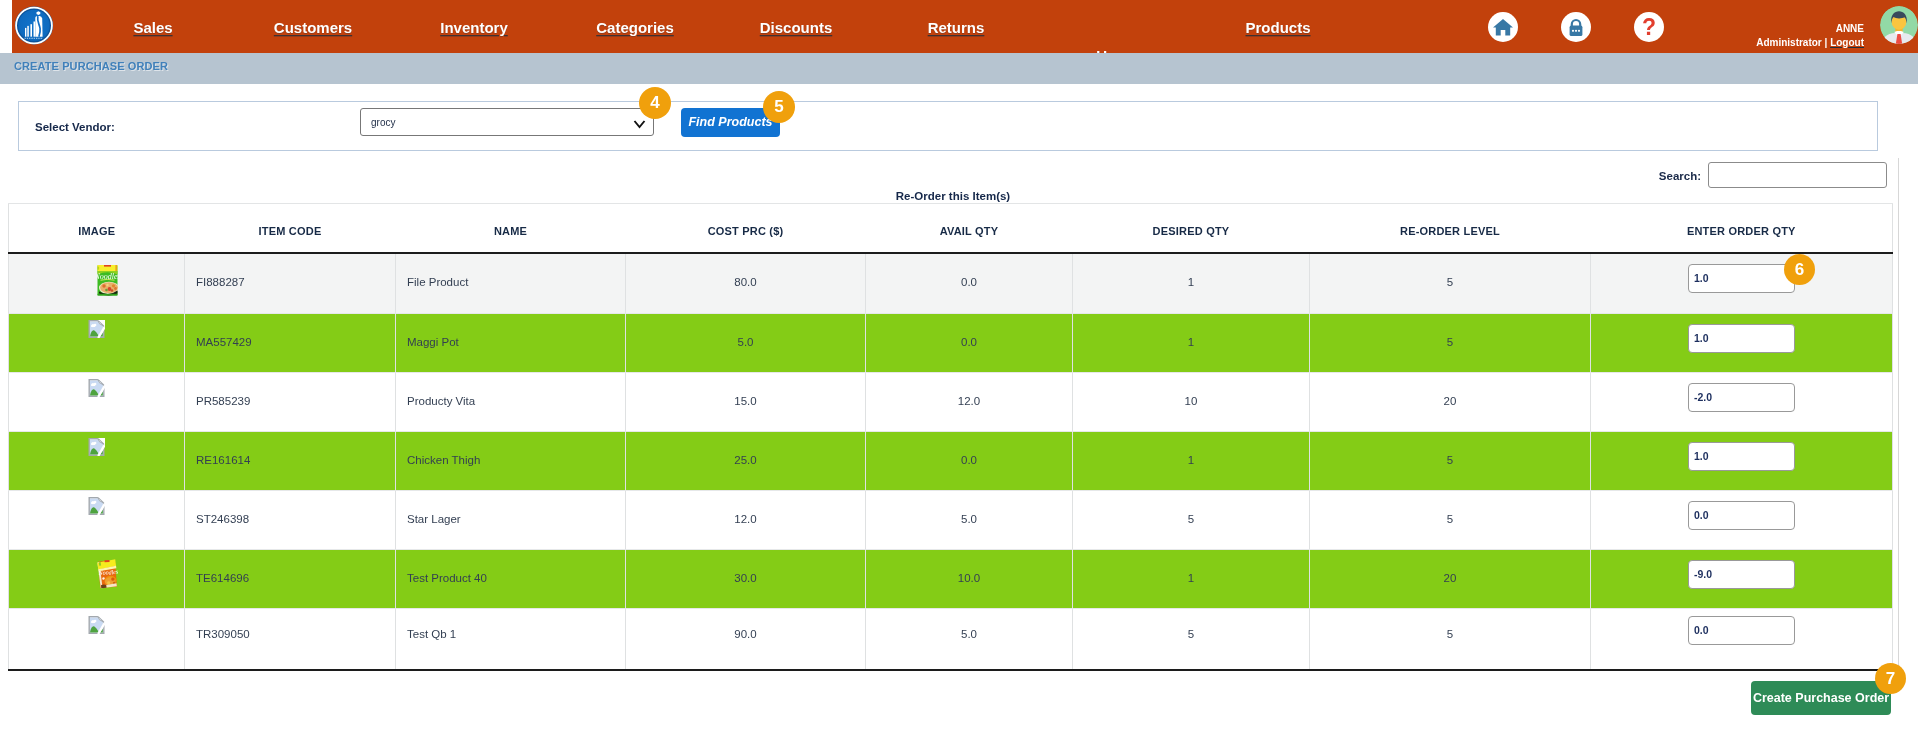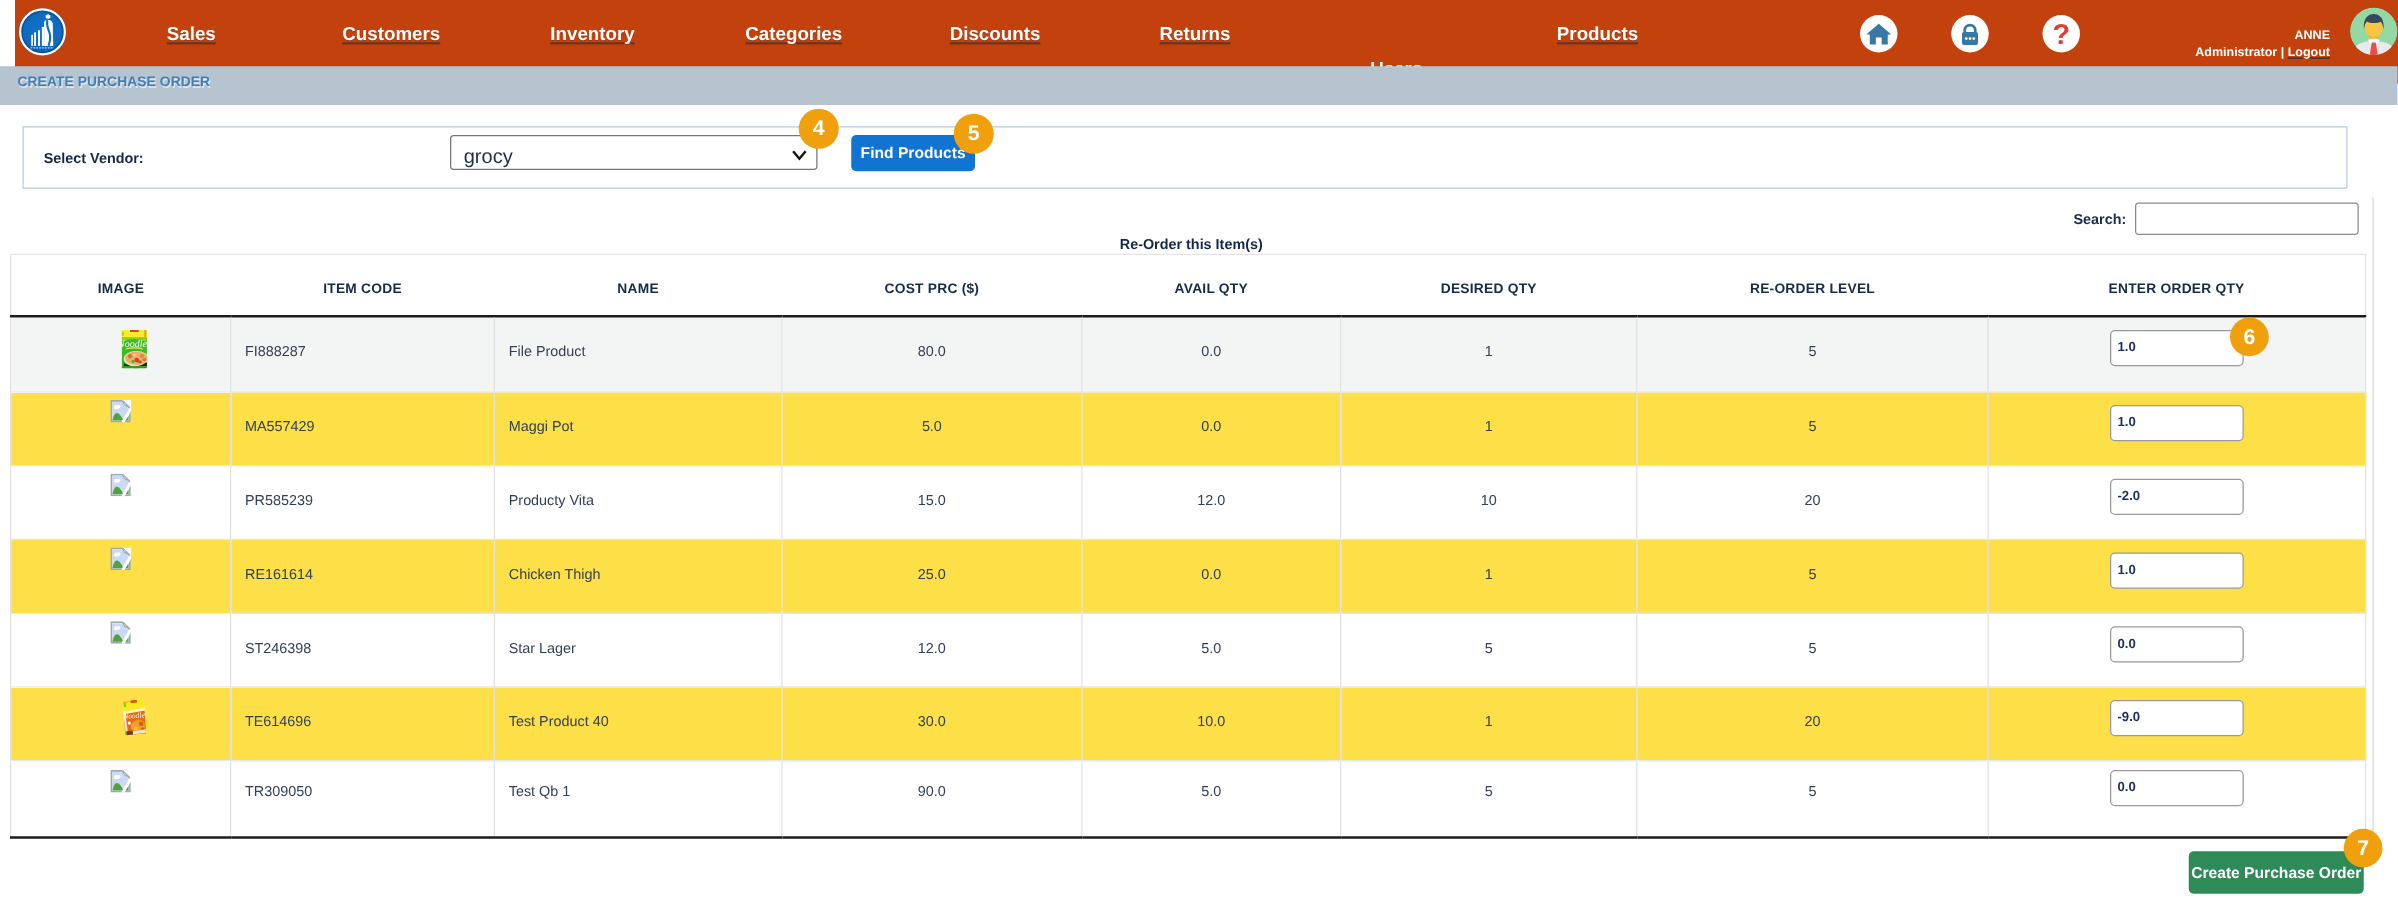--- a/index.html
+++ b/index.html
@@ -12,37 +12,37 @@
   .userinfo { position:absolute; right:66px; top:24px; text-align:right; color:#fff; font-weight:bold; line-height:1; }
   .userinfo .l1 { font-size:10px; }
   .userinfo .l2 { font-size:10px; margin-top:4px; }
   
   .crumb { position:absolute; left:0; top:53px; width:1918px; height:31px; background:#b6c4d0; }
   .crumb span { position:absolute; left:14px; top:7px; font-size:11px; font-weight:bold; letter-spacing:0.1px; color:#4080ba; text-shadow:1px 1px 0 rgba(255,255,255,0.55); }
   
   .vendorbox { position:absolute; left:18px; top:101px; width:1860px; height:50px; border:1px solid #b9cade; background:#fff; }
   .sel-label { position:absolute; left:35px; top:121px; font-size:11.5px; font-weight:bold; color:#16284a; }
   .fakeselect { position:absolute; left:360px; top:108px; width:294px; height:28px; background:#fff; border:1px solid #777; border-radius:3px; }
-  .fakeselect .txt { position:absolute; left:10px; top:7.5px; font-size:16px; color:#1d2b45; }
-  .btn-find { position:absolute; left:681px; top:108px; width:99px; height:29px; background:#1173d2; border-radius:4px; color:#fff; font-weight:bold; font-size:12.5px; text-align:center; line-height:29px; }
+  .fakeselect .txt { position:absolute; left:10px; top:7.5px; font-size:10px; color:#1d2b45; }
+  .btn-find { position:absolute; left:681px; top:108px; width:99px; height:29px; background:#1173d2; border-radius:4px; color:#fff; font-weight:bold; font-size:12.5px; text-align:center; line-height:29px;font-style:italic; }
   .numcircle { position:absolute; z-index:5; width:32px; height:32px; border-radius:50%; background:#f0a00c; color:#fff; font-weight:bold; font-size:17px; text-align:center; line-height:32px; }
   
   .search-label { position:absolute; left:1620px; width:81px; top:170px; text-align:right; font-size:11.5px; font-weight:bold; color:#1c2b4a; }
   .search-input { position:absolute; left:1708px; top:162px; width:179px; height:26px; border:1px solid #8b8b8b; border-radius:3px; background:#fff; }
   .reorder-title { position:absolute; left:953px; top:190px; transform:translateX(-50%); font-size:11.5px; font-weight:bold; color:#16284a; white-space:nowrap; }
   
   table.grid { position:absolute; left:8px; top:203px; width:1884px; border-collapse:collapse; table-layout:fixed; }
   table.grid th { height:49px; font-size:11px; font-weight:bold; letter-spacing:0.2px; color:#172a46; text-align:center; border-top:1px solid #e3e5e6; border-bottom:2px solid #1c1c1c; padding-top:6px; }
   table.grid td { height:59px; font-size:11.5px; color:#333f52; border-bottom:1px solid #e6e8e9; border-left:1px solid #dfe1e2; border-right:1px solid #dfe1e2; text-align:center; vertical-align:middle; padding-bottom:2px; }
   table.grid { border-left:1px solid #dfe1e2; border-right:1px solid #dfe1e2; }
   table.grid tr.last td { border-bottom:2px solid #1c1c1c; height:61px; padding-bottom:9px;border-radius:15px; }
   tr.last td.imgcell svg { top:-8px !important; }
   table.grid td.tl { text-align:left; padding-left:11px; }
   tr.r1 td { background:#f3f4f4; height:61px; }
-  tr.stripe td { background:#fde047;margin-left:48px; }
+  tr.stripe td { background:#84cc16;margin-left:48px; }
   .qty-input { display:inline-block; position:relative; top:-4px; width:107px; height:29px; border:1px solid #999; border-radius:4px; background:#fff; text-align:left; }
   .qty-input span { display:block; margin:8px 0 0 5px; font-size:10.5px; font-weight:bold; color:#1c2e5e; line-height:1; }
   .imgcell { position:relative; }
   .rightline { position:absolute; left:1898px; top:158px; width:1px; height:512px; background:#d7d7d7; }
   .btn-create { position:absolute; left:1751px; top:681px; width:140px; height:34px; background:#2e8b57; border-radius:4px; color:#fff; font-weight:bold; font-size:12.5px; text-align:center; line-height:34px; white-space:nowrap; }
 </style>
 </head>
 <body>
 <div class="topbar">
   <svg class="abs" style="left:2px; top:6px;" width="40" height="40" viewBox="0 0 40 40">

